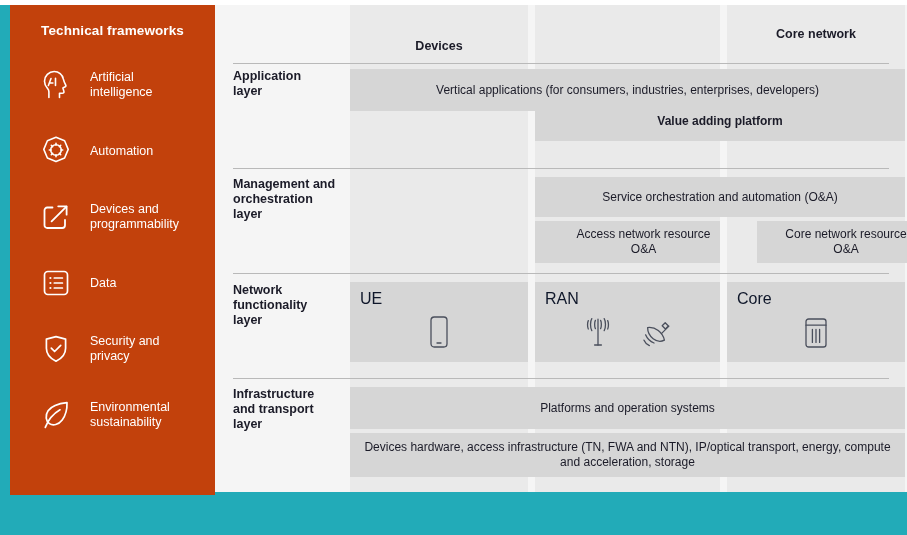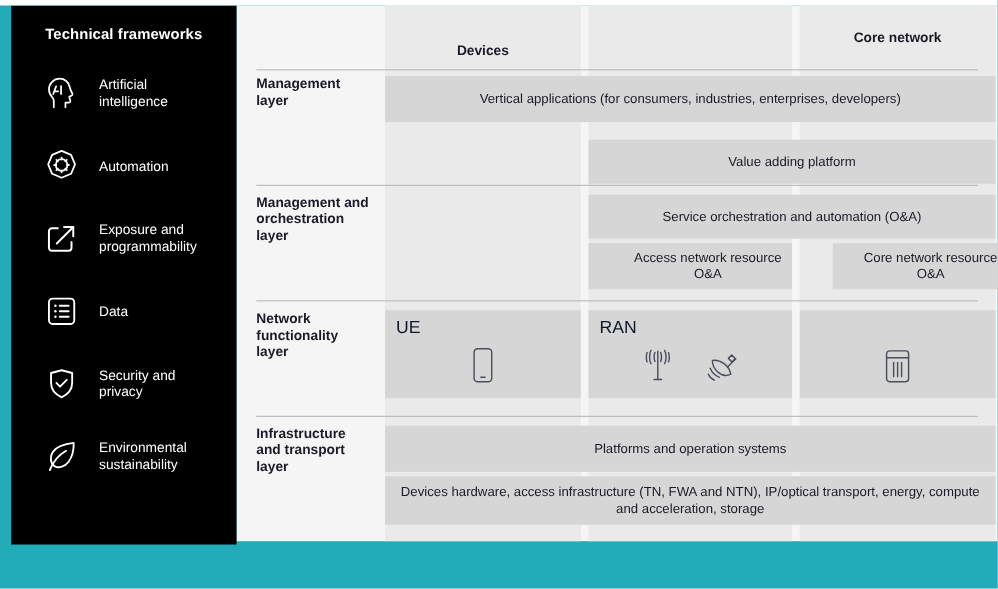--- a/index.html
+++ b/index.html
@@ -10,21 +10,21 @@
     overflow:hidden;
     position:relative;
   }
   
   .top-strip{
     position:absolute;left:0;top:0;width:907px;height:5px;background:#ffffff;z-index:6;
   }
   
   .sidebar{
     position:absolute;left:10px;top:5px;width:205px;height:490px;
-    background:#000000;
+    background:#c2410c;
     z-index:4;
   }
   .sidebar-title{
     color:#ffffff;font-size:13.5px;font-weight:bold;
     text-align:center;padding-top:18px;letter-spacing:.1px;
   }
   .fw-list{margin-top:14px;}
   .fw-item{
     display:flex;align-items:center;
     height:66px;padding-left:28px;
@@ -122,21 +122,21 @@
     </div>
 
     <div class="fw-item">
       <span class="fw-icon">
         <svg width="34" height="34" viewBox="0 0 34 34" fill="none" stroke="#ffffff" stroke-width="1.8" stroke-linecap="round" stroke-linejoin="round">
           <path d="M13.5 7.5H8.2A2.7 2.7 0 0 0 5.5 10.2v15.1A2.7 2.7 0 0 0 8.2 28h15.1a2.7 2.7 0 0 0 2.7-2.7V20"></path>
           <path d="M12.6 21.4L27.4 6.6"></path>
           <path d="M19.2 6.3h8.4v8.4"></path>
         </svg>
       </span>
-      <span class="fw-label">Exposure and
+      <span class="fw-label">Devices and
 programmability</span>
     </div>
 
     <div class="fw-item">
       <span class="fw-icon">
         <svg width="34" height="34" viewBox="0 0 34 34" fill="none" stroke="#ffffff" stroke-width="1.7" stroke-linecap="round" stroke-linejoin="round">
           <rect x="5.5" y="5.5" width="23" height="23" rx="3.4"></rect>
           <circle cx="11.4" cy="12" r="1.1" fill="#ffffff" stroke="none"></circle>
           <circle cx="11.4" cy="17" r="1.1" fill="#ffffff" stroke="none"></circle>
           <circle cx="11.4" cy="22" r="1.1" fill="#ffffff" stroke="none"></circle>
@@ -179,24 +179,24 @@
     <div class="band b3"></div>
 
     <div class="col-head c1">Devices</div>
     <div class="col-head c3">Core network</div>
 
     <div class="hr" style="top:58px;"></div>
     <div class="hr" style="top:163px;"></div>
     <div class="hr" style="top:268px;"></div>
     <div class="hr" style="top:373px;"></div>
 
-    <div class="row-label" style="top:64px;">Management
+    <div class="row-label" style="top:64px;">Application
 layer</div>
     <div class="box" style="left:135px;top:64px;width:555px;height:42px;">Vertical applications (for consumers, industries, enterprises, developers)</div>
-    <div class="box" style="left:320px;top:122px;width:370px;height:40px;">Value adding platform</div>
+    <div class="box" style="left:320px;top:96px;width:370px;height:40px;font-weight:bold;">Value adding platform</div>
 
     <div class="row-label" style="top:172px;">Management and
 orchestration
 layer</div>
     <div class="box" style="left:320px;top:172px;width:370px;height:40px;">Service orchestration and automation (O&amp;A)</div>
     <div class="box" style="left:320px;top:216px;width:185px;height:42px;white-space:pre-line;padding-left:40px;">Access network resource
 O&amp;A</div>
     <div class="box" style="left:512px;top:216px;width:178px;height:42px;white-space:pre-line;margin-left:30px;">Core network resource
 O&amp;A</div>
 
@@ -233,20 +233,21 @@
             <path d="M6.6 13.6c7.6-1 15.2 4.6 16.8 12.6-7.6 4-16.8-3.6-16.8-12.6z"></path>
             <path d="M20.4 19.6l7.5-7.5"></path>
             <path d="M24.2 8.8l3.2 3.2-3 3-3.2-3.2z"></path>
             <path d="M4.6 20.8c1.6 3.8 4.6 6.8 8.4 8.2M3 26.2c1 2.4 3 4.4 5.4 5.4"></path>
           </svg>
         </span>
       </div>
     </div>
 
     <div class="nf-box" style="left:512px;top:277px;width:178px;height:80px;">
+      <div class="nf-title">Core</div>
       <div class="nf-icons">
         <span>
           <svg width="28" height="34" viewBox="0 0 28 34" fill="none" stroke="#4a4f5c" stroke-width="1.3" stroke-linecap="round" stroke-linejoin="round">
             <rect x="4" y="3" width="20" height="28" rx="2.6"></rect>
             <path d="M4 9.2h20"></path>
             <path d="M10.4 13.4v13M14 13.4v13M17.6 13.4v13"></path>
           </svg>
         </span>
       </div>
     </div>

